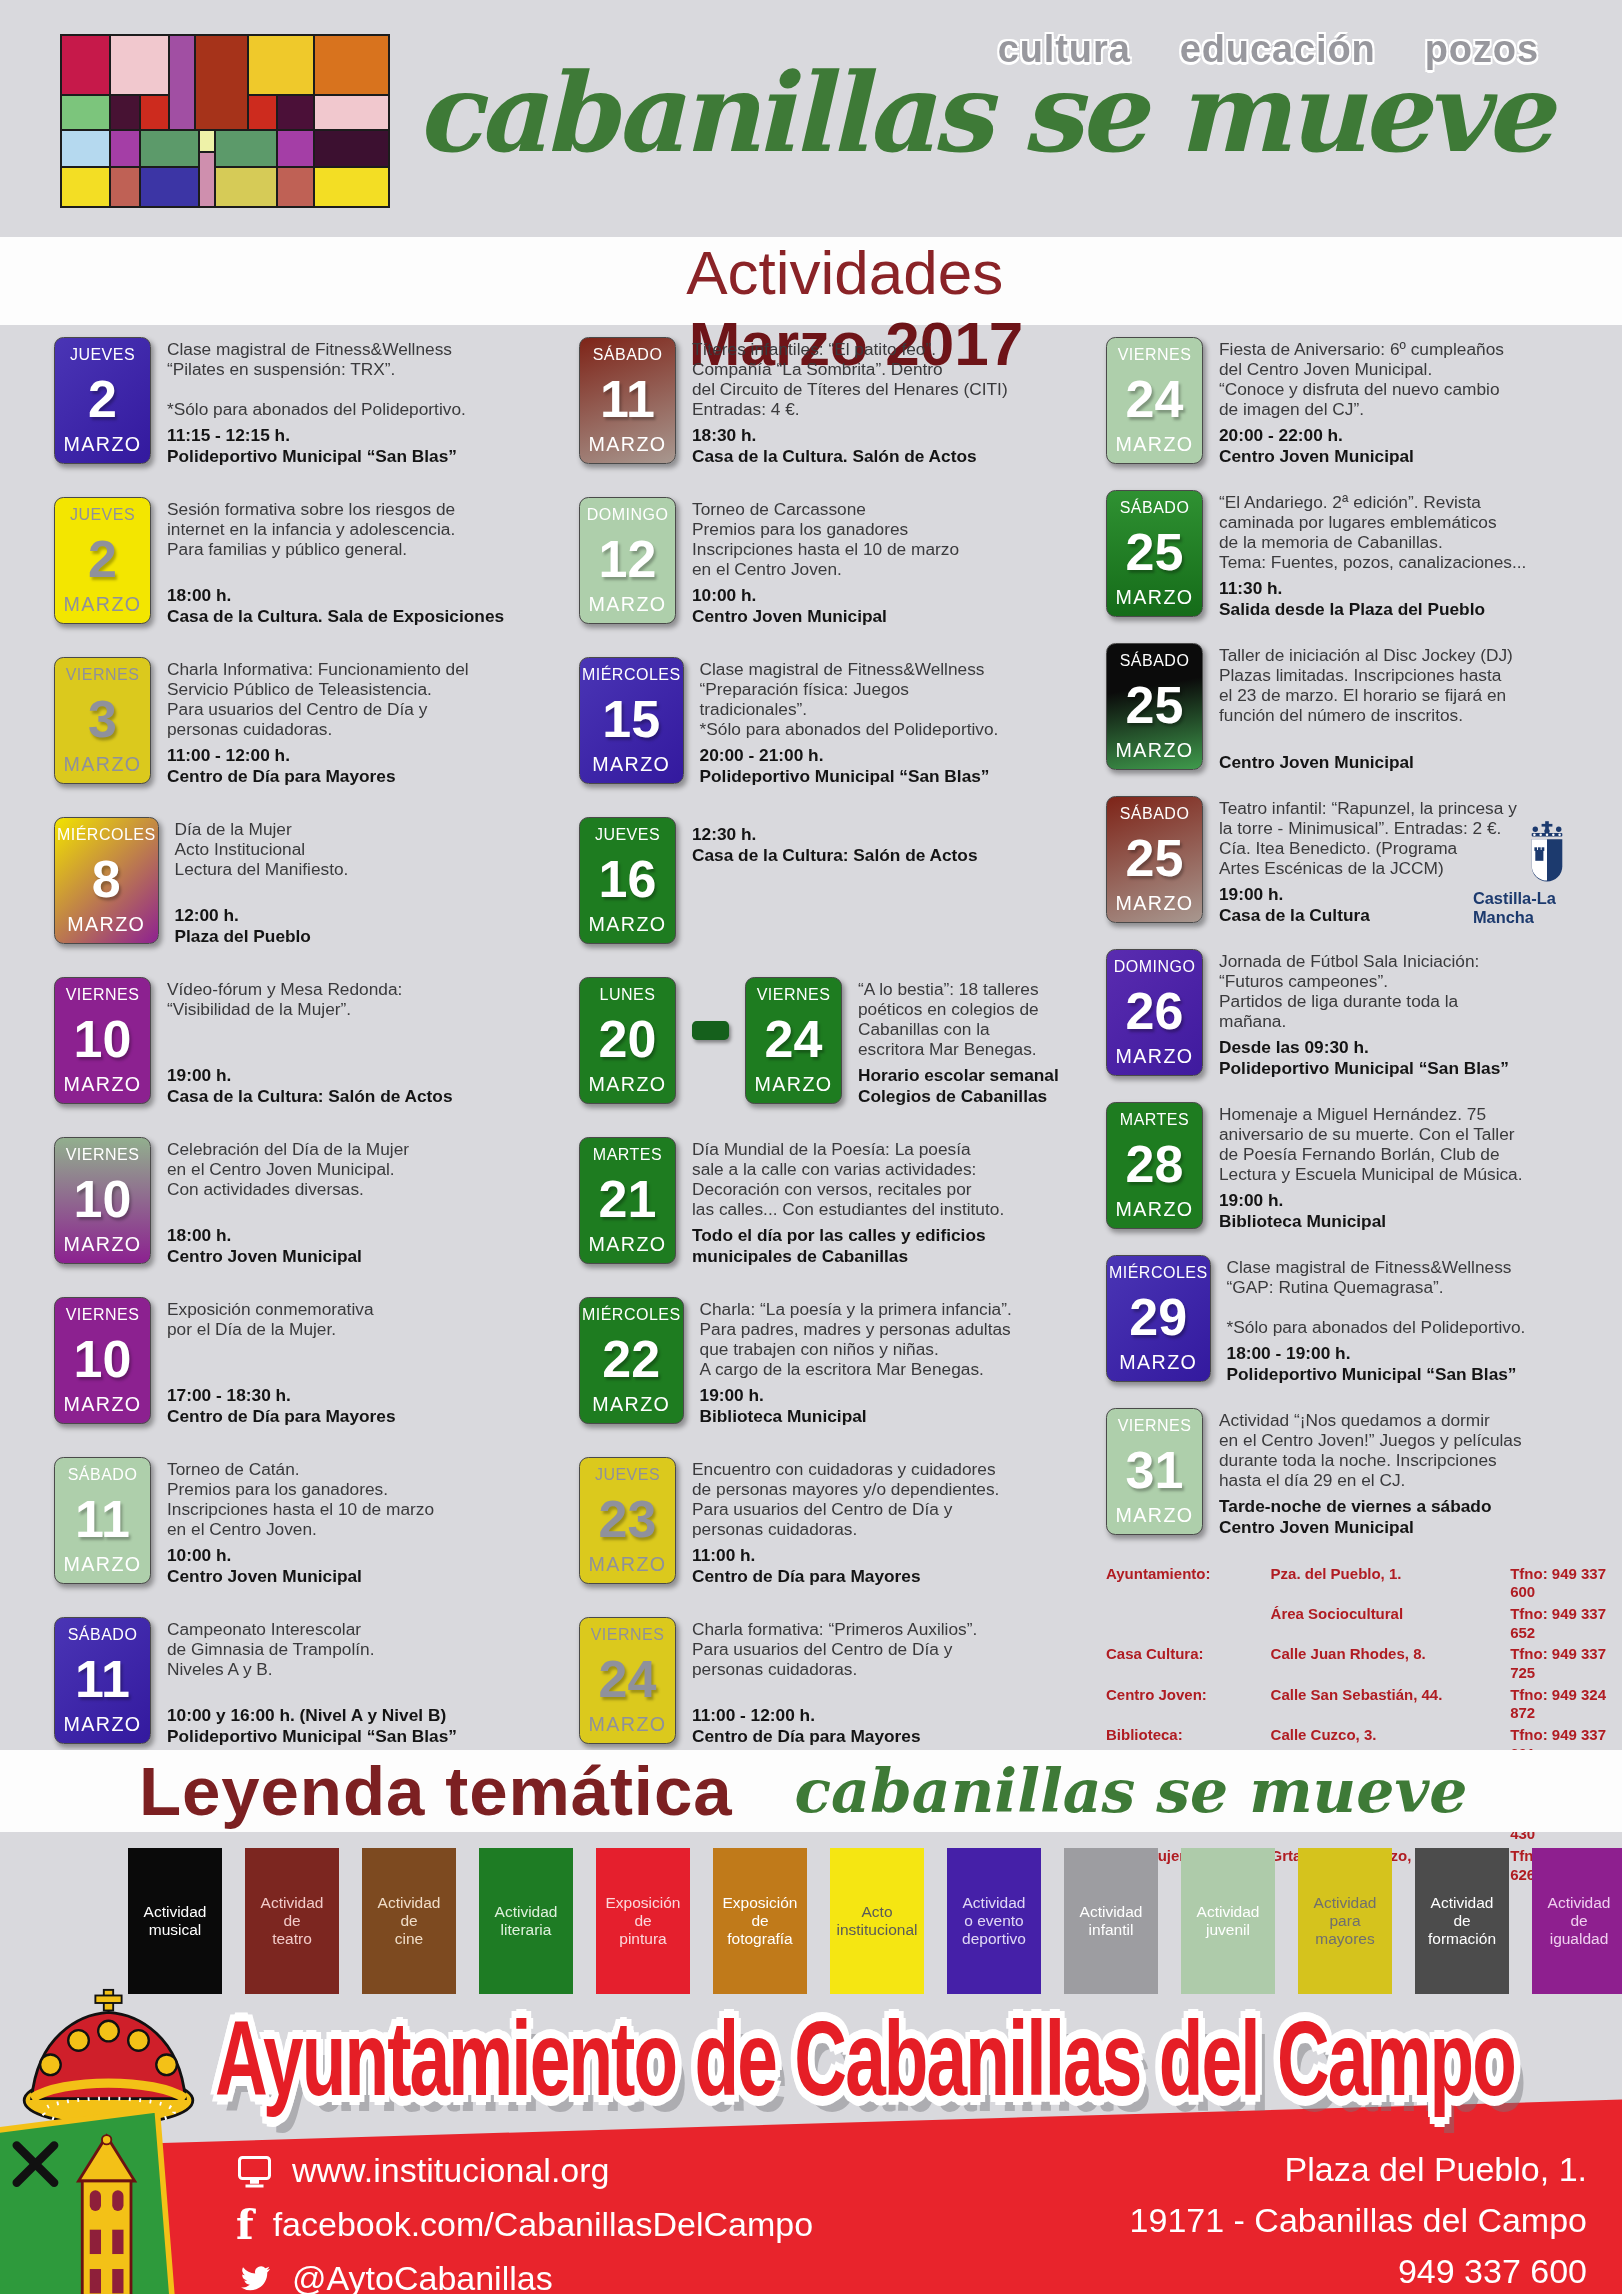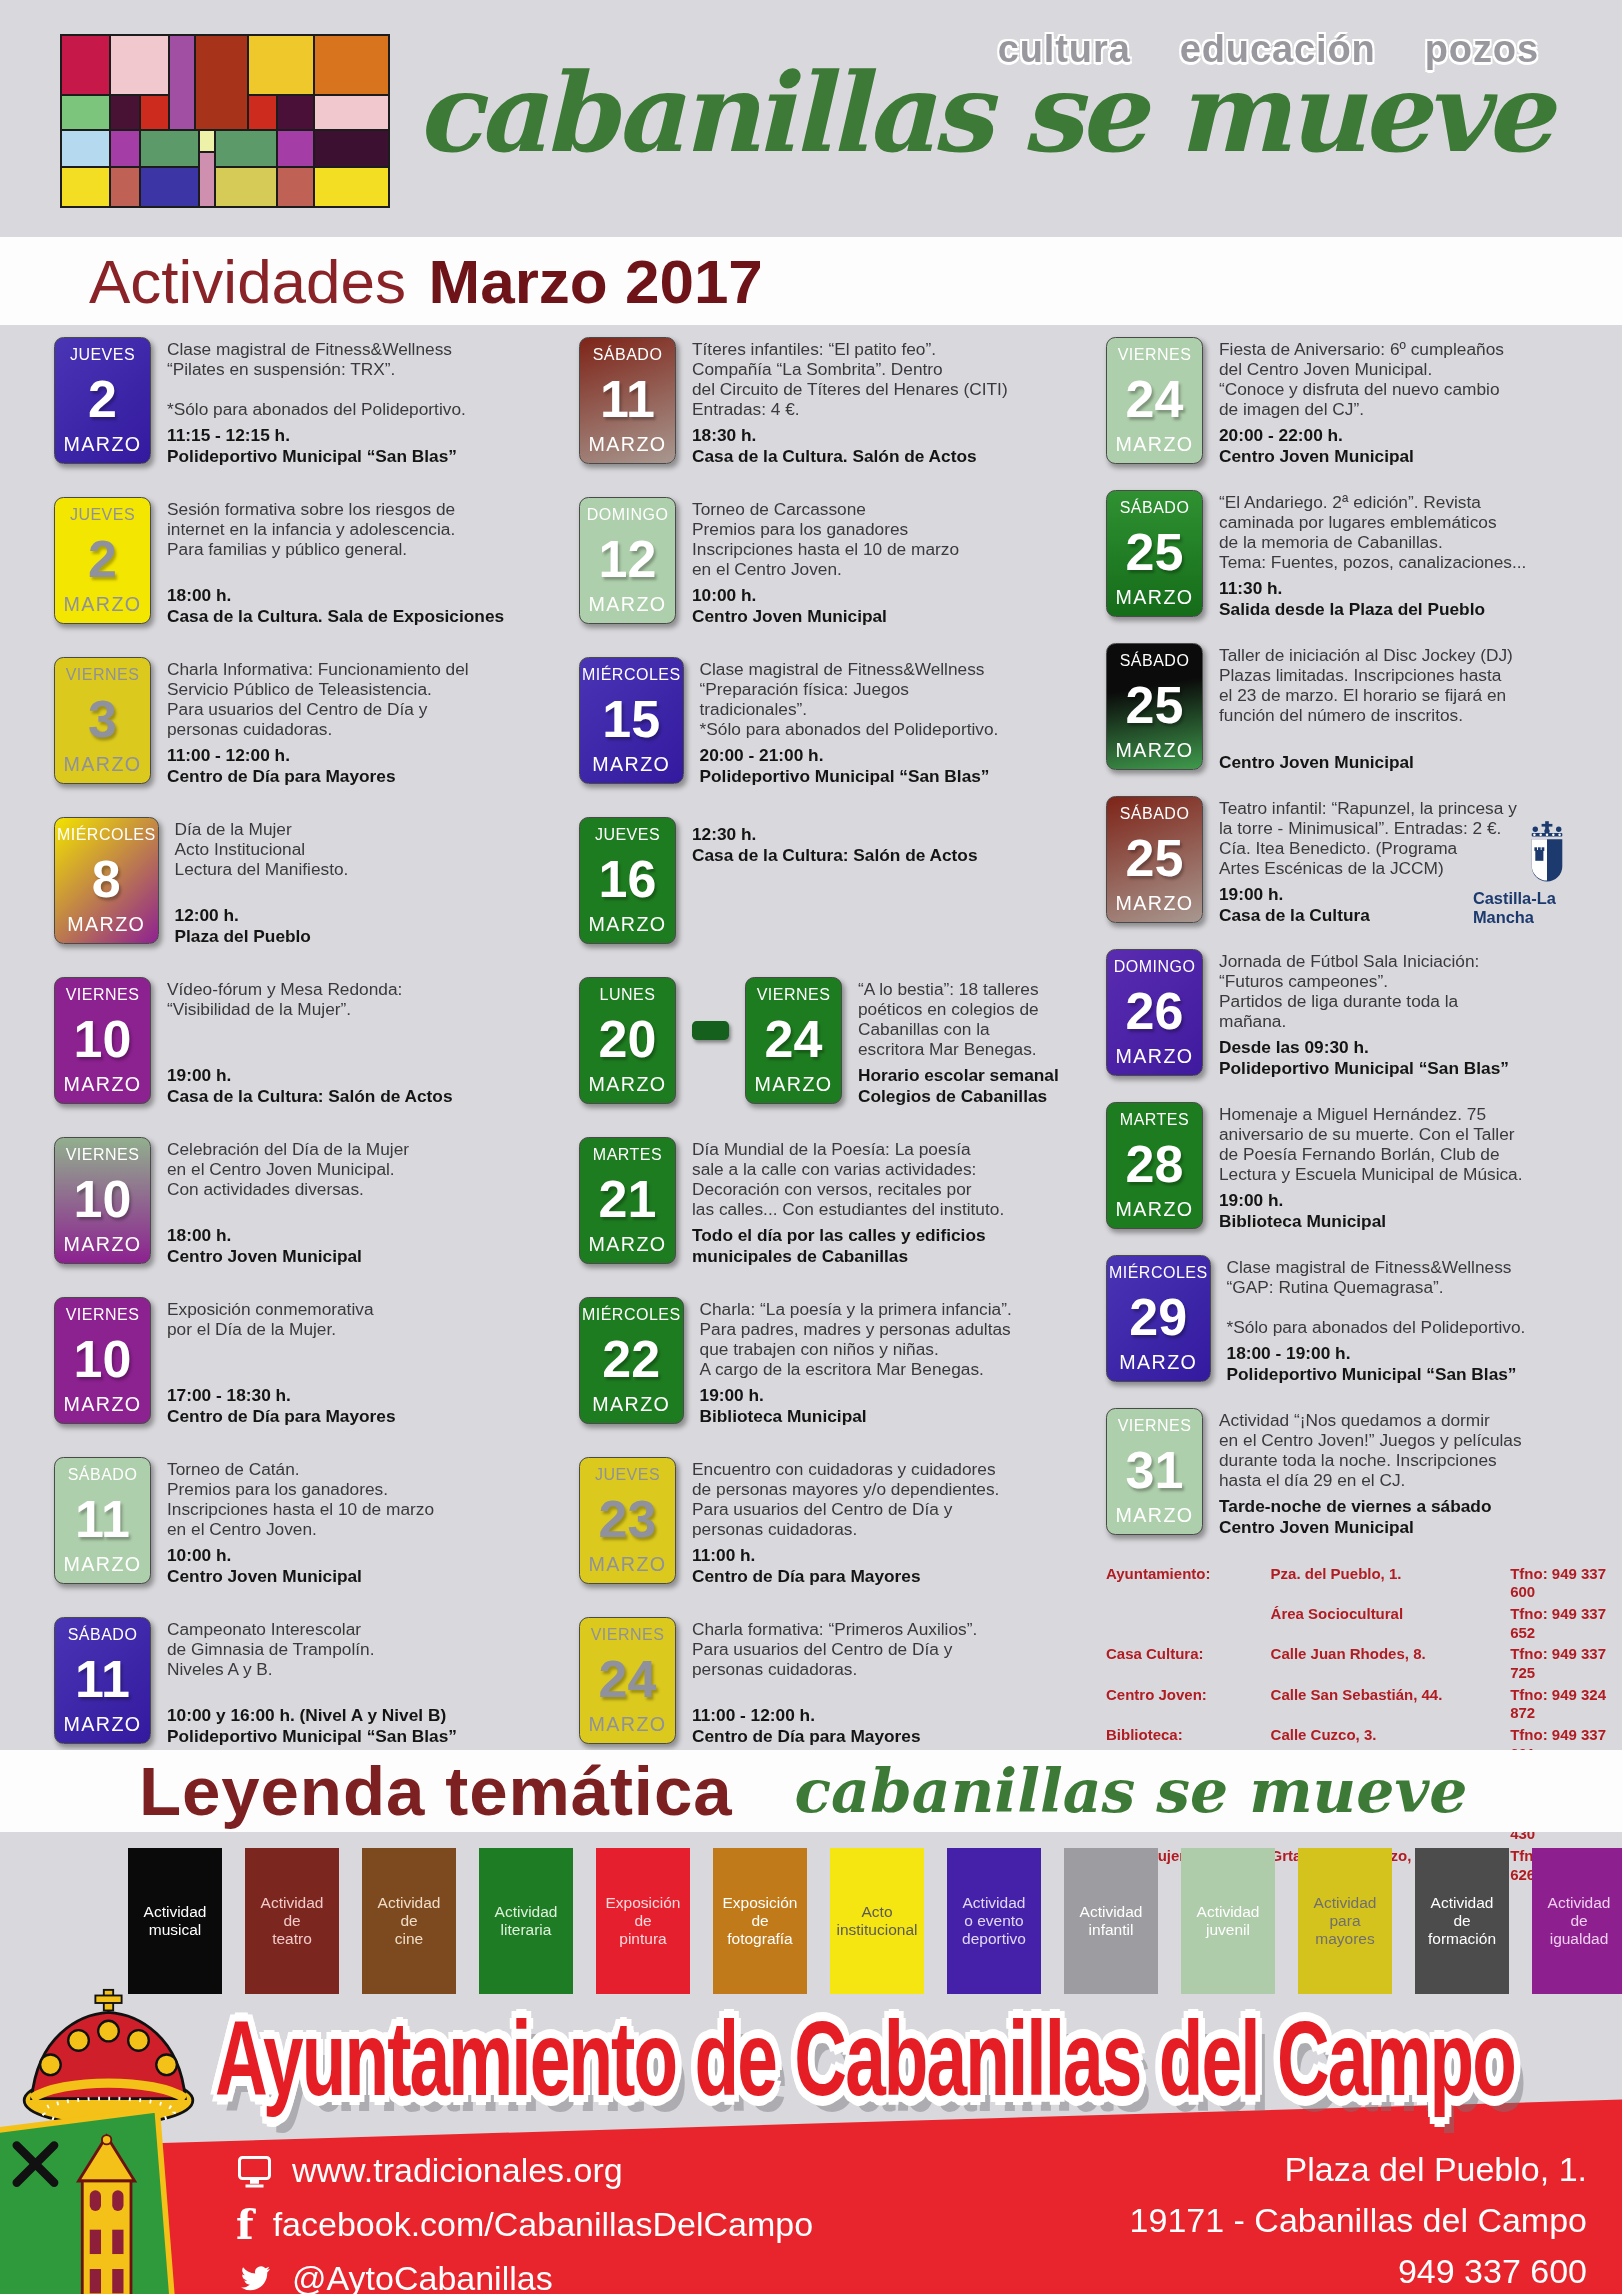--- a/index.html
+++ b/index.html
@@ -7,21 +7,21 @@
         font-family:"Liberation Sans",sans-serif;}
   
   #mosaic{position:absolute;left:60px;top:34px;width:328px;height:172px;border:1.9px solid #1c1c1c;background:#fff;}
   .tags{position:absolute;top:28px;right:84px;font-size:38px;font-weight:700;color:#98989e;letter-spacing:0.9px;
         text-shadow:-1.9px -1.9px 0 #fff,1.9px -1.9px 0 #fff,-1.9px 1.9px 0 #fff,1.9px 1.9px 0 #fff,0 2.8px 0 #fff;}
   .tags span{margin-left:49px;}
   .script{font-family:"DejaVu Serif",serif;font-style:italic;font-weight:700;color:#3e7a37;}
   .brand{position:absolute;left:423px;top:49px;font-size:109px;letter-spacing:-4.7px;transform:skewX(-2deg);}
   
   .title-band{position:absolute;top:237px;left:0;width:100%;height:88px;background:#fdfdfd;
-              display:flex;align-items:center;padding-left:89px;box-sizing:border-box;font-size:62px;}
+              display:flex;align-items:center;padding-left:89px;box-sizing:border-box;font-size:62px;flex-direction:column;}
   .t1{color:#8a2327;margin-right:22.5px;}
   .t2{color:#6e1418;font-weight:700;}
   
   .col{position:absolute;top:337px;width:513px;display:flex;flex-direction:column;gap:31px;}
   .c1{left:54px;} .c2{left:579px;} .c3{left:1106px;gap:24px;}
   .ev{display:flex;gap:16px;position:relative;min-height:129px;}
   .db{flex:0 0 97px;height:127px;border:1.9px solid #4a4a4a;border-radius:9.4px;box-sizing:border-box;
       box-shadow:2.8px 3.7px 5.6px rgba(0,0,0,.35);display:flex;flex-direction:column;align-items:center;
       justify-content:space-between;padding:8.4px 1.9px 6.6px;text-align:center;}
   .db .day{font-size:16px;letter-spacing:0.5px;}
@@ -715,21 +715,21 @@
       <circle cx="118" cy="162" r="5" fill="#f3c117" stroke="#6b1212" stroke-width="2"></circle>
     </svg>
 
     <div class="flinks">
       <div class="flink">
         <svg width="37" height="36" viewBox="0 0 24 24">
           <rect x="2" y="3" width="20" height="14" rx="2" fill="none" stroke="#fff" stroke-width="2"></rect>
           <rect x="9" y="18" width="6" height="2.5" fill="#fff"></rect>
           <rect x="6" y="21" width="12" height="2" fill="#fff"></rect>
         </svg>
-        <span>www.tradicionales.org</span>
+        <span>www.institucional.org</span>
       </div>
       <div class="flink">
         <span class="fb-f">f</span>
         <span>facebook.com/CabanillasDelCampo</span>
       </div>
       <div class="flink">
         <svg width="37" height="34" viewBox="0 0 24 24">
           <path fill="#fff" d="M23 5a8.4 8.4 0 0 1-2.4.7 4.2 4.2 0 0 0 1.8-2.3c-.8.5-1.7.8-2.7 1a4.2 4.2 0 0 0-7.2 3.8A12 12 0 0 1 3.9 3.7a4.2 4.2 0 0 0 1.3 5.6c-.7 0-1.3-.2-1.9-.5v.1a4.2 4.2 0 0 0 3.4 4.1c-.6.2-1.3.2-1.9.1a4.2 4.2 0 0 0 3.9 2.9A8.4 8.4 0 0 1 2.5 18 12 12 0 0 0 9 19.9c7.8 0 12-6.4 12-12v-.5A8.6 8.6 0 0 0 23 5z"></path>
         </svg>
         <span>@AytoCabanillas</span>

